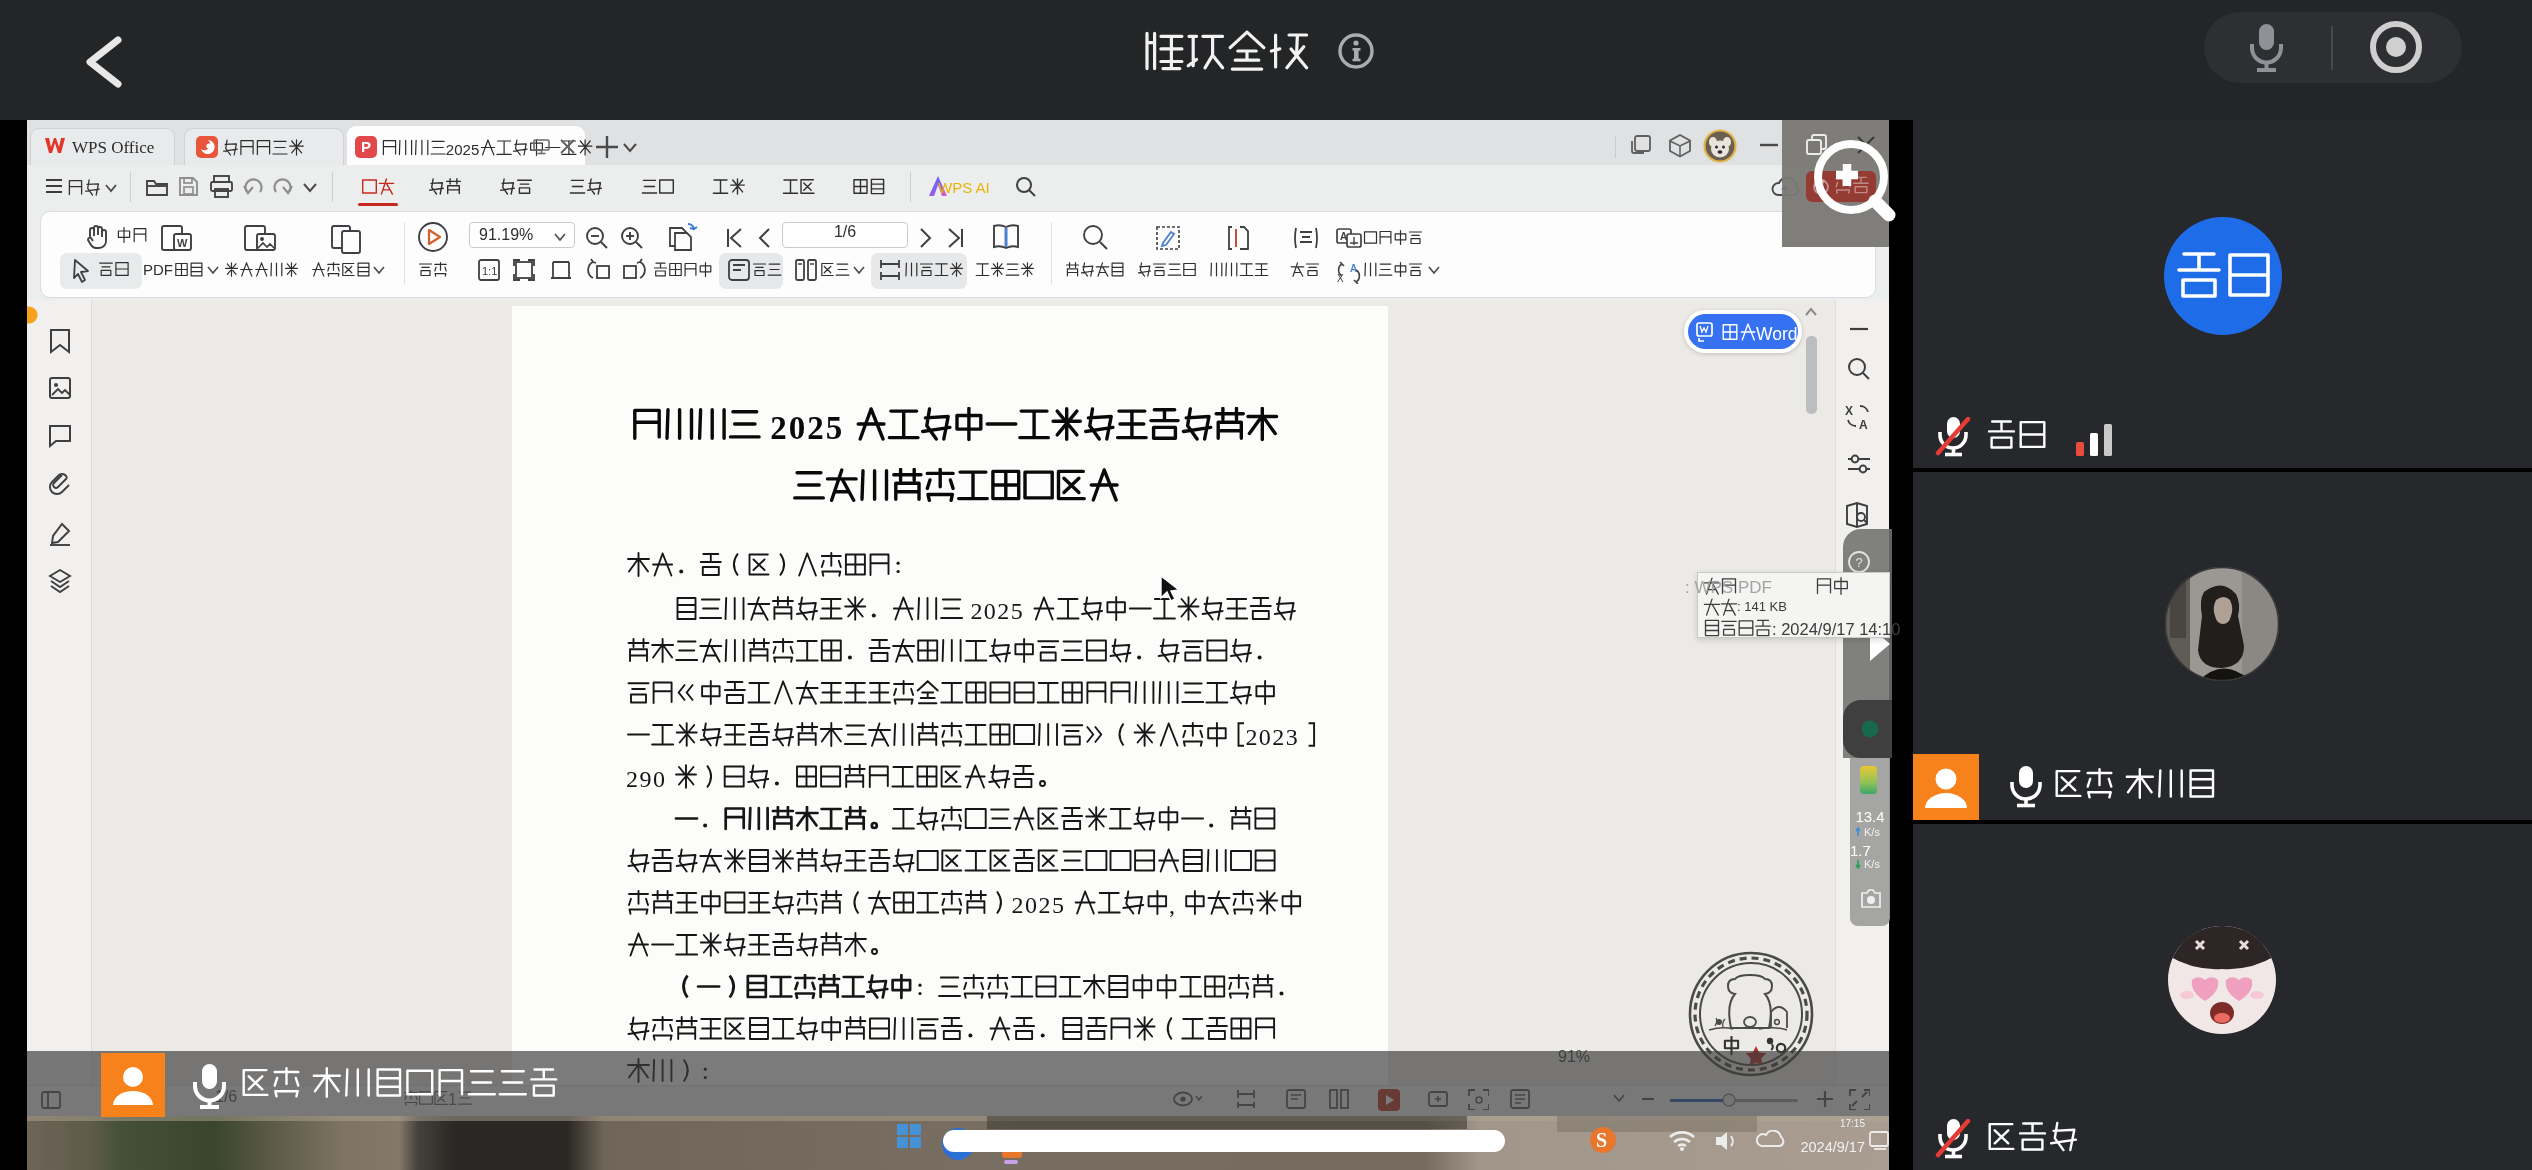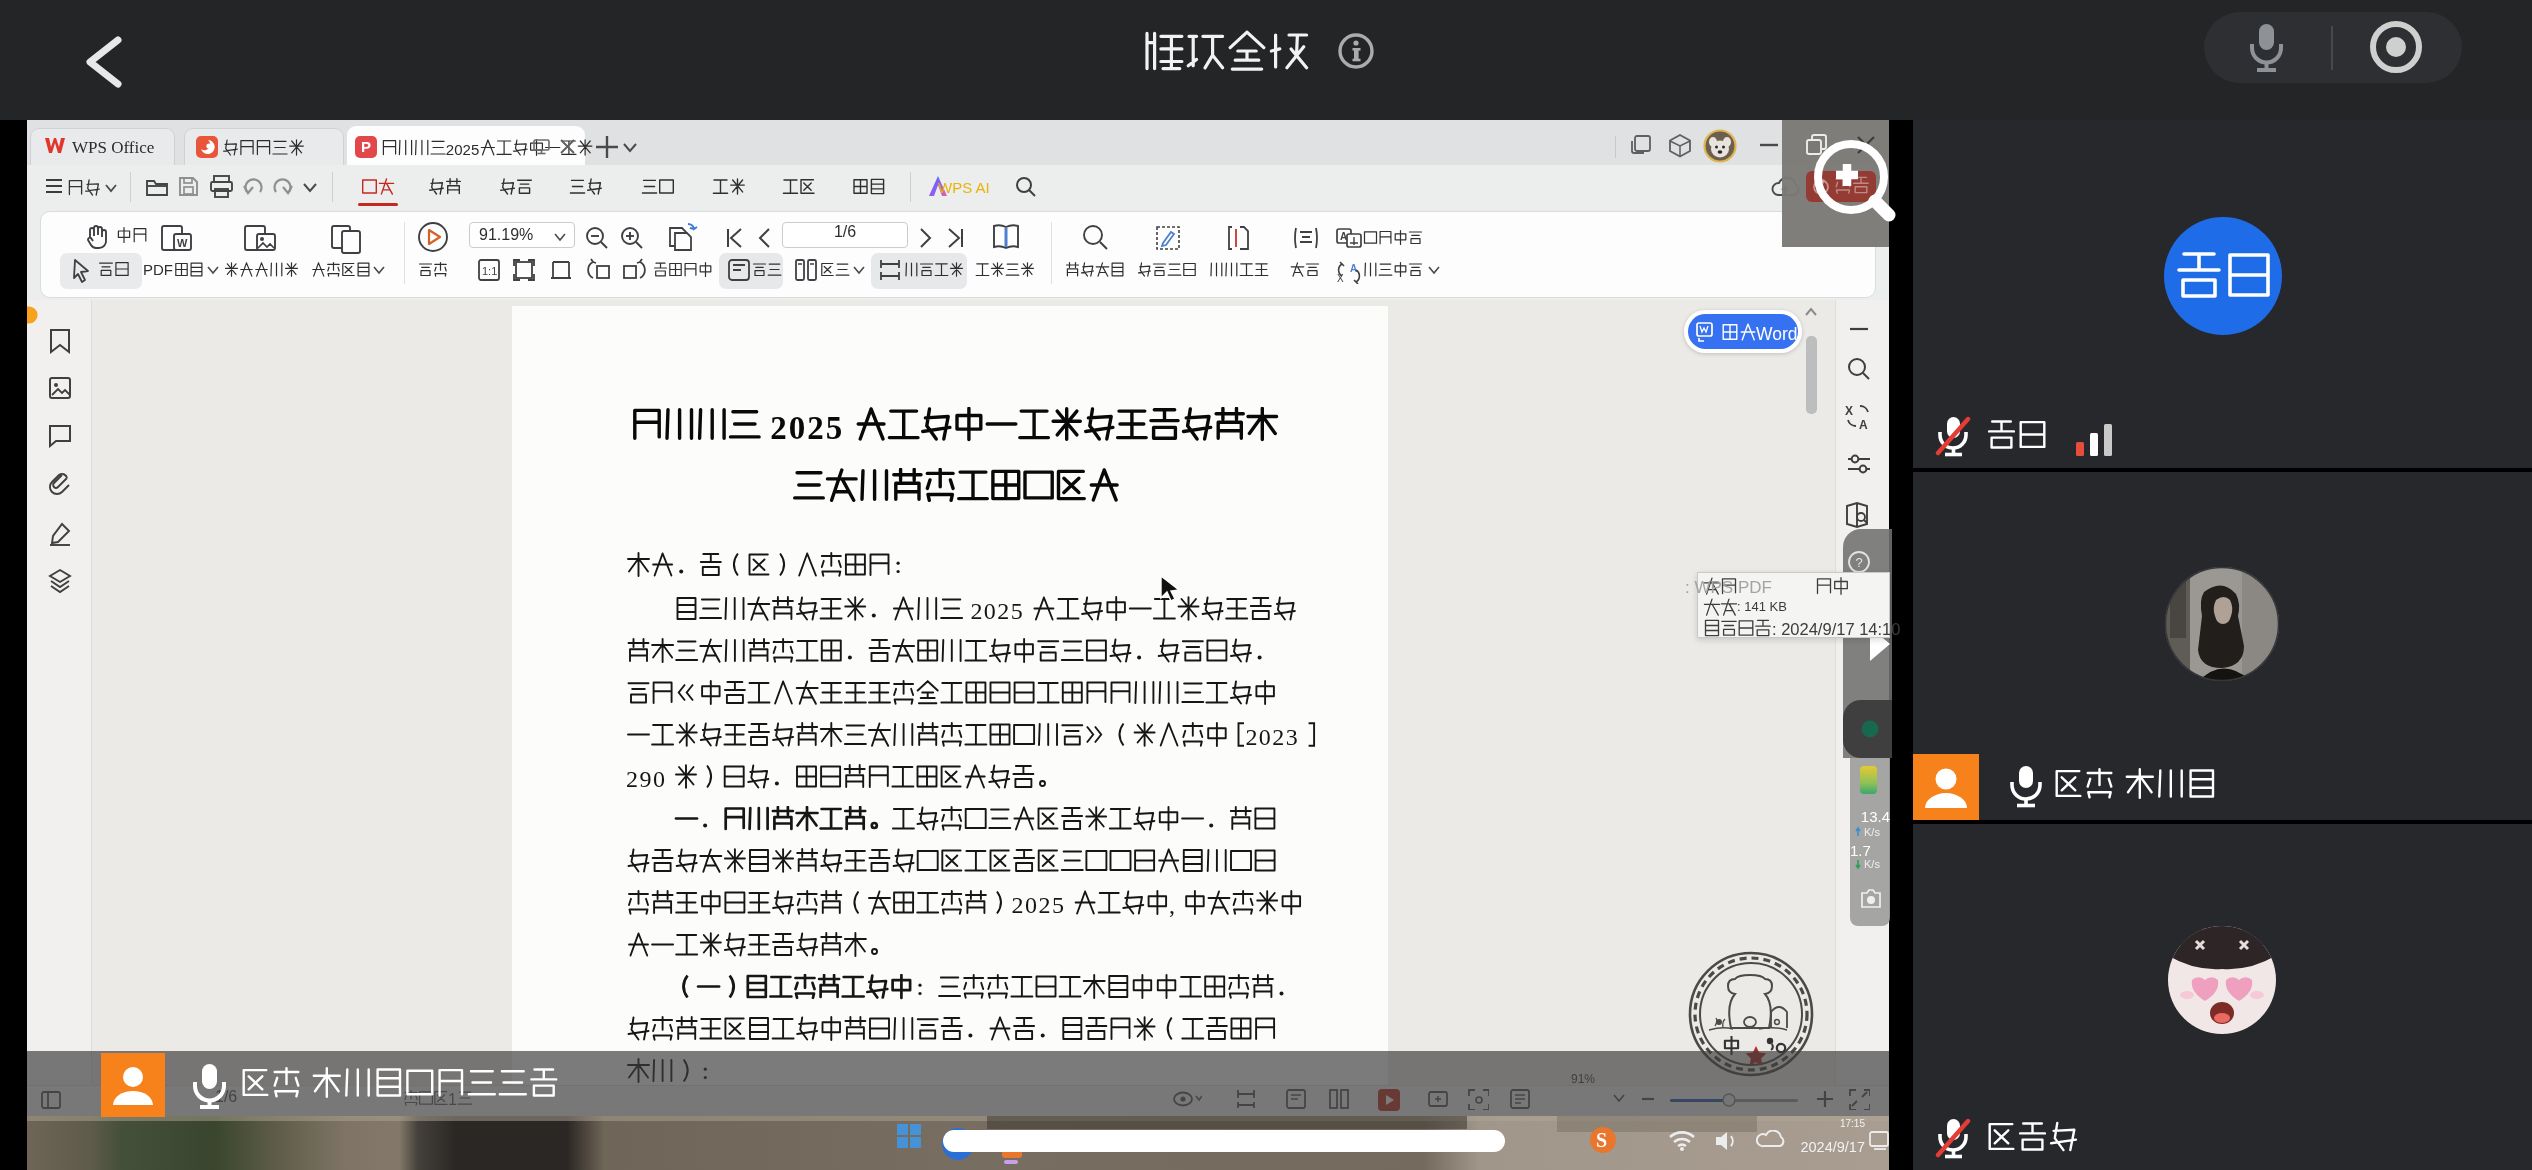--- a/index.html
+++ b/index.html
@@ -920,21 +920,21 @@
     <line x1="8" y1="11" x2="14" y2="11" stroke="#5a5a5a" stroke-width="1.6"></line>
   </svg>
 <svg style="position:absolute;left:1467px;top:1088px;" width="22" height="22" viewBox="0 0 22 22">
     <path d="M 8,2 H 2 V 8 M 16,2 h 6 v 6 M 22,16 v 6 h -6 M 8,22 H 2 v -6" fill="none" stroke="#5a5a5a" stroke-width="1.8"></path>
     <circle cx="12" cy="12" r="3" fill="none" stroke="#5a5a5a" stroke-width="1.6"></circle>
   </svg>
 <svg style="position:absolute;left:1509px;top:1088px;" width="22" height="22" viewBox="0 0 22 22">
     <rect x="2" y="2" width="18" height="18" rx="2" fill="none" stroke="#5a5a5a" stroke-width="1.8"></rect>
     <path d="M 6,7 h 10 M 6,11 h 10 M 6,15 h 6" stroke="#5a5a5a" stroke-width="1.5"></path>
   </svg>
-<div style="position:absolute;left:1558px;top:1072px;width:50px;height:18px;font-size:12px;color:#444;text-align:center;">91%</div>
+<div style="position:absolute;left:1558px;top:1048px;width:50px;height:18px;font-size:16px;color:#444;">91%</div>
 <svg style="position:absolute;left:1613px;top:1094px;" width="12" height="9" viewBox="0 0 12 9">
     <path d="M 1,1 L 6,7 L 11,1" fill="none" stroke="#555" stroke-width="1.6"></path>
   </svg>
 <svg style="position:absolute;left:1641px;top:1096px;" width="14" height="6" viewBox="0 0 14 6">
     <line x1="1" y1="3" x2="13" y2="3" stroke="#555" stroke-width="2.2"></line>
   </svg>
 <div style="position:absolute;left:1670px;top:1099px;width:128px;height:3px;background:#9b9b9b;border-radius:2px;"></div>
 <div style="position:absolute;left:1670px;top:1099px;width:58px;height:3px;background:#2c5fb3;border-radius:2px;"></div>
 <svg style="position:absolute;left:1722px;top:1093px;" width="14" height="14" viewBox="0 0 14 14">
     <circle cx="7" cy="7" r="6" fill="#e8e8e8" stroke="#888" stroke-width="1.4"></circle>
@@ -1047,21 +1047,21 @@
 <svg style="position:absolute;left:1858px;top:766px;z-index:46;" width="26" height="32" viewBox="0 0 26 32">
     <defs>
       <linearGradient id="sg" x1="0" y1="0" x2="0" y2="1">
         <stop offset="0" stop-color="#e8c832"></stop>
         <stop offset="0.6" stop-color="#8fc257"></stop>
         <stop offset="1" stop-color="#3aa66c"></stop>
       </linearGradient>
     </defs>
     <rect x="2" y="0" width="17" height="28" rx="4" fill="url(#sg)"></rect>
   </svg>
-<div style="position:absolute;left:1850px;top:808px;width:40px;height:16px;font-size:15px;color:#fff;text-align:right;z-index:46;">13.4</div>
+<div style="position:absolute;left:1850px;top:808px;width:40px;height:16px;font-size:15px;color:#fff;text-align:center;z-index:46;">13.4</div>
 <svg style="position:absolute;left:1854px;top:826px;z-index:46;" width="34" height="12" viewBox="0 0 34 12">
     <path d="M 4,10 V 3 M 2,5 L 4,2 L 6,5" stroke="#3b8fd4" stroke-width="1.6" fill="none"></path>
     <text x="10" y="10" font-family="Liberation Sans" font-size="11" fill="#f0f0f0">K/s</text>
   </svg>
 <div style="position:absolute;left:1850px;top:842px;width:40px;height:16px;font-size:15px;color:#fff;text-align:left;z-index:46;">1.7</div>
 <svg style="position:absolute;left:1854px;top:858px;z-index:46;" width="34" height="12" viewBox="0 0 34 12">
     <path d="M 4,2 V 9 M 2,7 L 4,10 L 6,7" stroke="#2aa05a" stroke-width="1.6" fill="none"></path>
     <text x="10" y="10" font-family="Liberation Sans" font-size="11" fill="#f0f0f0">K/s</text>
   </svg>
 <svg style="position:absolute;left:1858px;top:888px;z-index:46;" width="26" height="22" viewBox="0 0 26 22">

